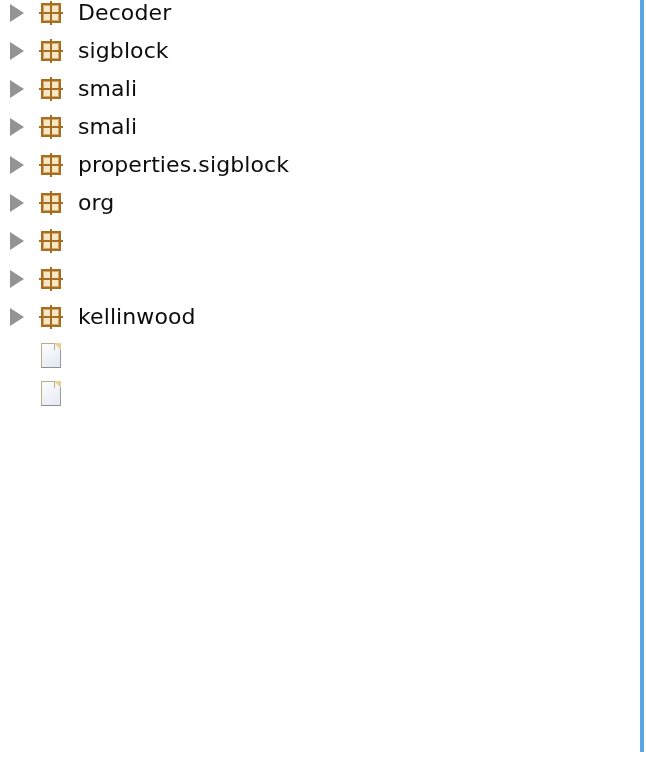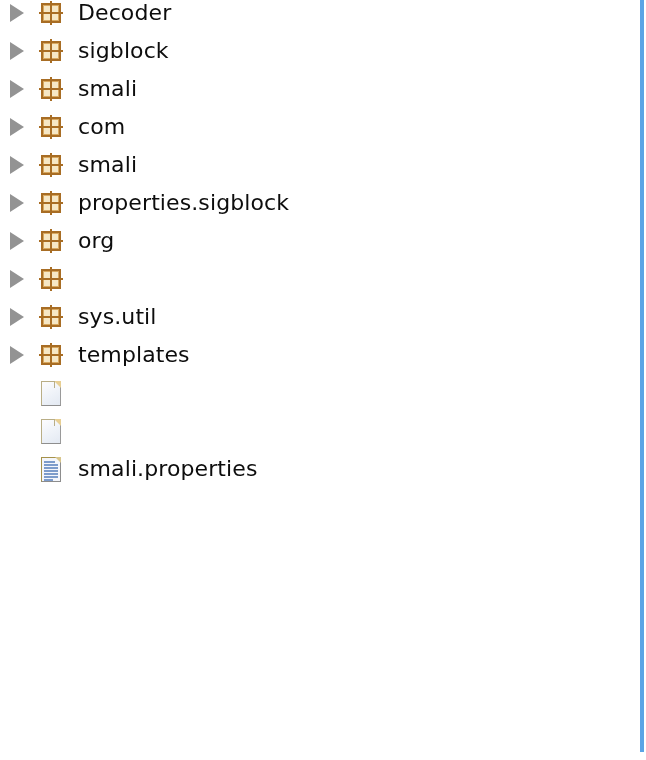--- a/index.html
+++ b/index.html
@@ -272,37 +272,20 @@
           <span class="pkg-icon" style="--pk-dark: #a86d24; --pk-fill: #d8a85f; --pk-light: #f6e7c5;">
             <span class="box"></span>
             <span class="q q1"></span>
             <span class="q q2"></span>
             <span class="q q3"></span>
             <span class="q q4"></span>
             <span class="vline"></span>
             <span class="hline"></span>
           </span>
         </span>
-        <span class="row-label">com</span>
-      </div>
-      <div class="tree-row">
-        <span class="twisty">
-          <span class="tri"></span>
-        </span>
-        <span class="icon-cell">
-          <span class="pkg-icon" style="--pk-dark: #a86d24; --pk-fill: #d8a85f; --pk-light: #f6e7c5;">
-            <span class="box"></span>
-            <span class="q q1"></span>
-            <span class="q q2"></span>
-            <span class="q q3"></span>
-            <span class="q q4"></span>
-            <span class="vline"></span>
-            <span class="hline"></span>
-          </span>
-        </span>
         <span class="row-label">smali</span>
       </div>
       <div class="tree-row">
         <span class="twisty">
           <span class="tri"></span>
         </span>
         <span class="icon-cell">
           <span class="pkg-icon" style="--pk-dark: #a86d24; --pk-fill: #d8a85f; --pk-light: #f6e7c5;">
             <span class="box"></span>
             <span class="q q1"></span>
@@ -356,38 +339,37 @@
           <span class="pkg-icon" style="--pk-dark: #a86d24; --pk-fill: #d8a85f; --pk-light: #f6e7c5;">
             <span class="box"></span>
             <span class="q q1"></span>
             <span class="q q2"></span>
             <span class="q q3"></span>
             <span class="q q4"></span>
             <span class="vline"></span>
             <span class="hline"></span>
           </span>
         </span>
-        <span class="row-label">sys.util</span>
-      </div>
-      <div class="tree-row">
-        <span class="twisty">
-          <span class="tri"></span>
-        </span>
-        <span class="icon-cell">
-          <span class="pkg-icon" style="--pk-dark: #a86d24; --pk-fill: #d8a85f; --pk-light: #f6e7c5;">
-            <span class="box"></span>
-            <span class="q q1"></span>
-            <span class="q q2"></span>
-            <span class="q q3"></span>
-            <span class="q q4"></span>
-            <span class="vline"></span>
-            <span class="hline"></span>
-          </span>
-        </span>
-        <span class="row-label">templates</span>
+      </div>
+      <div class="tree-row">
+        <span class="twisty">
+          <span class="tri"></span>
+        </span>
+        <span class="icon-cell">
+          <span class="pkg-icon" style="--pk-dark: #a86d24; --pk-fill: #d8a85f; --pk-light: #f6e7c5;">
+            <span class="box"></span>
+            <span class="q q1"></span>
+            <span class="q q2"></span>
+            <span class="q q3"></span>
+            <span class="q q4"></span>
+            <span class="vline"></span>
+            <span class="hline"></span>
+          </span>
+        </span>
+        <span class="row-label">kellinwood</span>
       </div>
       <div class="tree-row">
         <span class="twisty empty"></span>
         <span class="icon-cell">
           <span class="doc-icon">
             <span class="sheet"></span>
             <span class="fold"></span>
             <span class="foldedge"></span>
           </span>
         </span>
@@ -395,33 +377,16 @@
       <div class="tree-row">
         <span class="twisty empty"></span>
         <span class="icon-cell">
           <span class="doc-icon">
             <span class="sheet"></span>
             <span class="fold"></span>
             <span class="foldedge"></span>
           </span>
         </span>
       </div>
-      <div class="tree-row">
-        <span class="twisty empty"></span>
-        <span class="icon-cell">
-          <span class="prop-icon">
-            <span class="sheet"></span>
-            <span class="ln" style="top:4px;width:11px;"></span>
-            <span class="ln" style="top:7px;width:14px;"></span>
-            <span class="ln" style="top:10px;width:14px;"></span>
-            <span class="ln" style="top:13px;width:14px;"></span>
-            <span class="ln" style="top:16px;width:14px;"></span>
-            <span class="ln" style="top:19px;width:14px;"></span>
-            <span class="ln" style="top:22px;width:9px;"></span>
-            <span class="fold"></span>
-          </span>
-        </span>
-        <span class="row-label">smali.properties</span>
-      </div>
     </div>
 </div>
 <div id="panel-gap"></div>
 <div id="right-rail"></div>
 
 </body></html>

